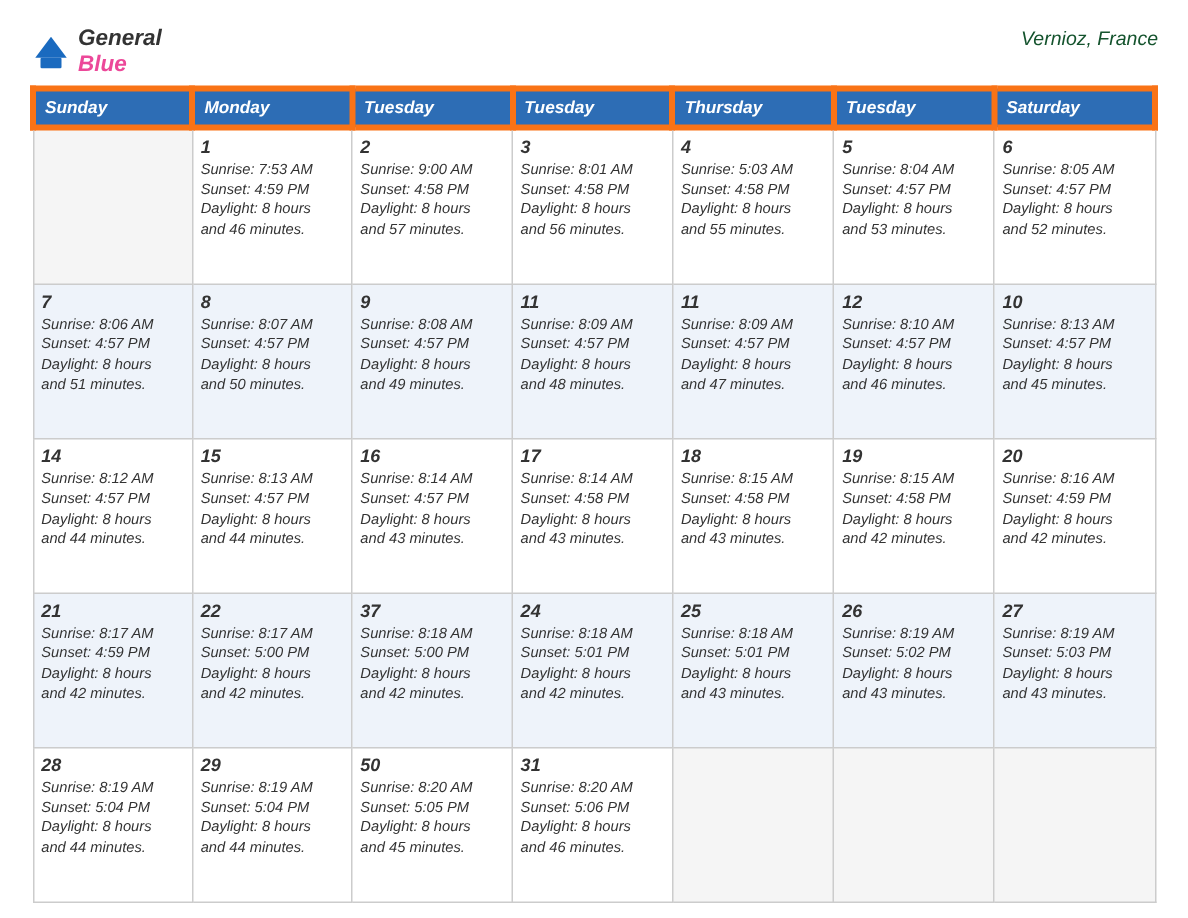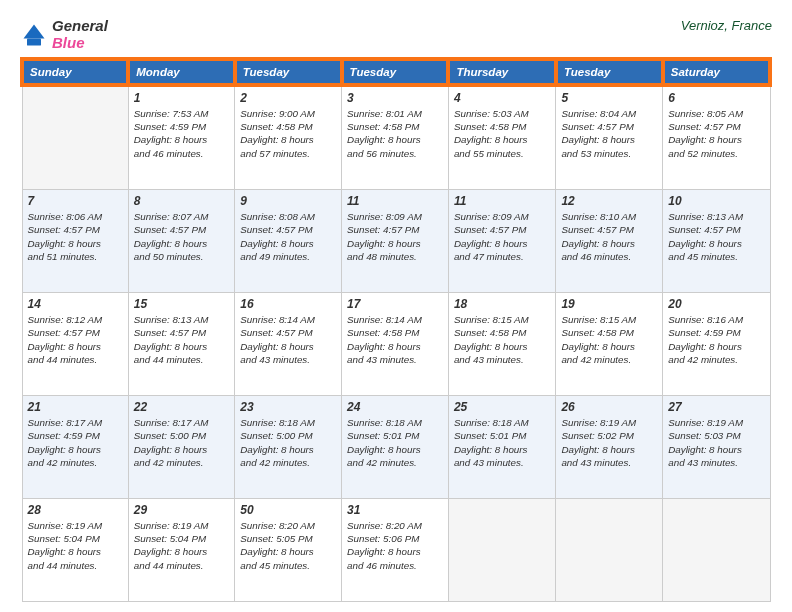--- a/index.html
+++ b/index.html
@@ -283,21 +283,21 @@
         <span class="cell-line">and 42 minutes.</span>
       </td>
           <td>
         <span class="day-number">22</span>
         <span class="cell-line">Sunrise: 8:17 AM</span>
         <span class="cell-line">Sunset: 5:00 PM</span>
         <span class="cell-line">Daylight: 8 hours</span>
         <span class="cell-line">and 42 minutes.</span>
       </td>
           <td>
-        <span class="day-number">23</span>
+        <span class="day-number">37</span>
         <span class="cell-line">Sunrise: 8:18 AM</span>
         <span class="cell-line">Sunset: 5:00 PM</span>
         <span class="cell-line">Daylight: 8 hours</span>
         <span class="cell-line">and 42 minutes.</span>
       </td>
           <td>
         <span class="day-number">24</span>
         <span class="cell-line">Sunrise: 8:18 AM</span>
         <span class="cell-line">Sunset: 5:01 PM</span>
         <span class="cell-line">Daylight: 8 hours</span>

